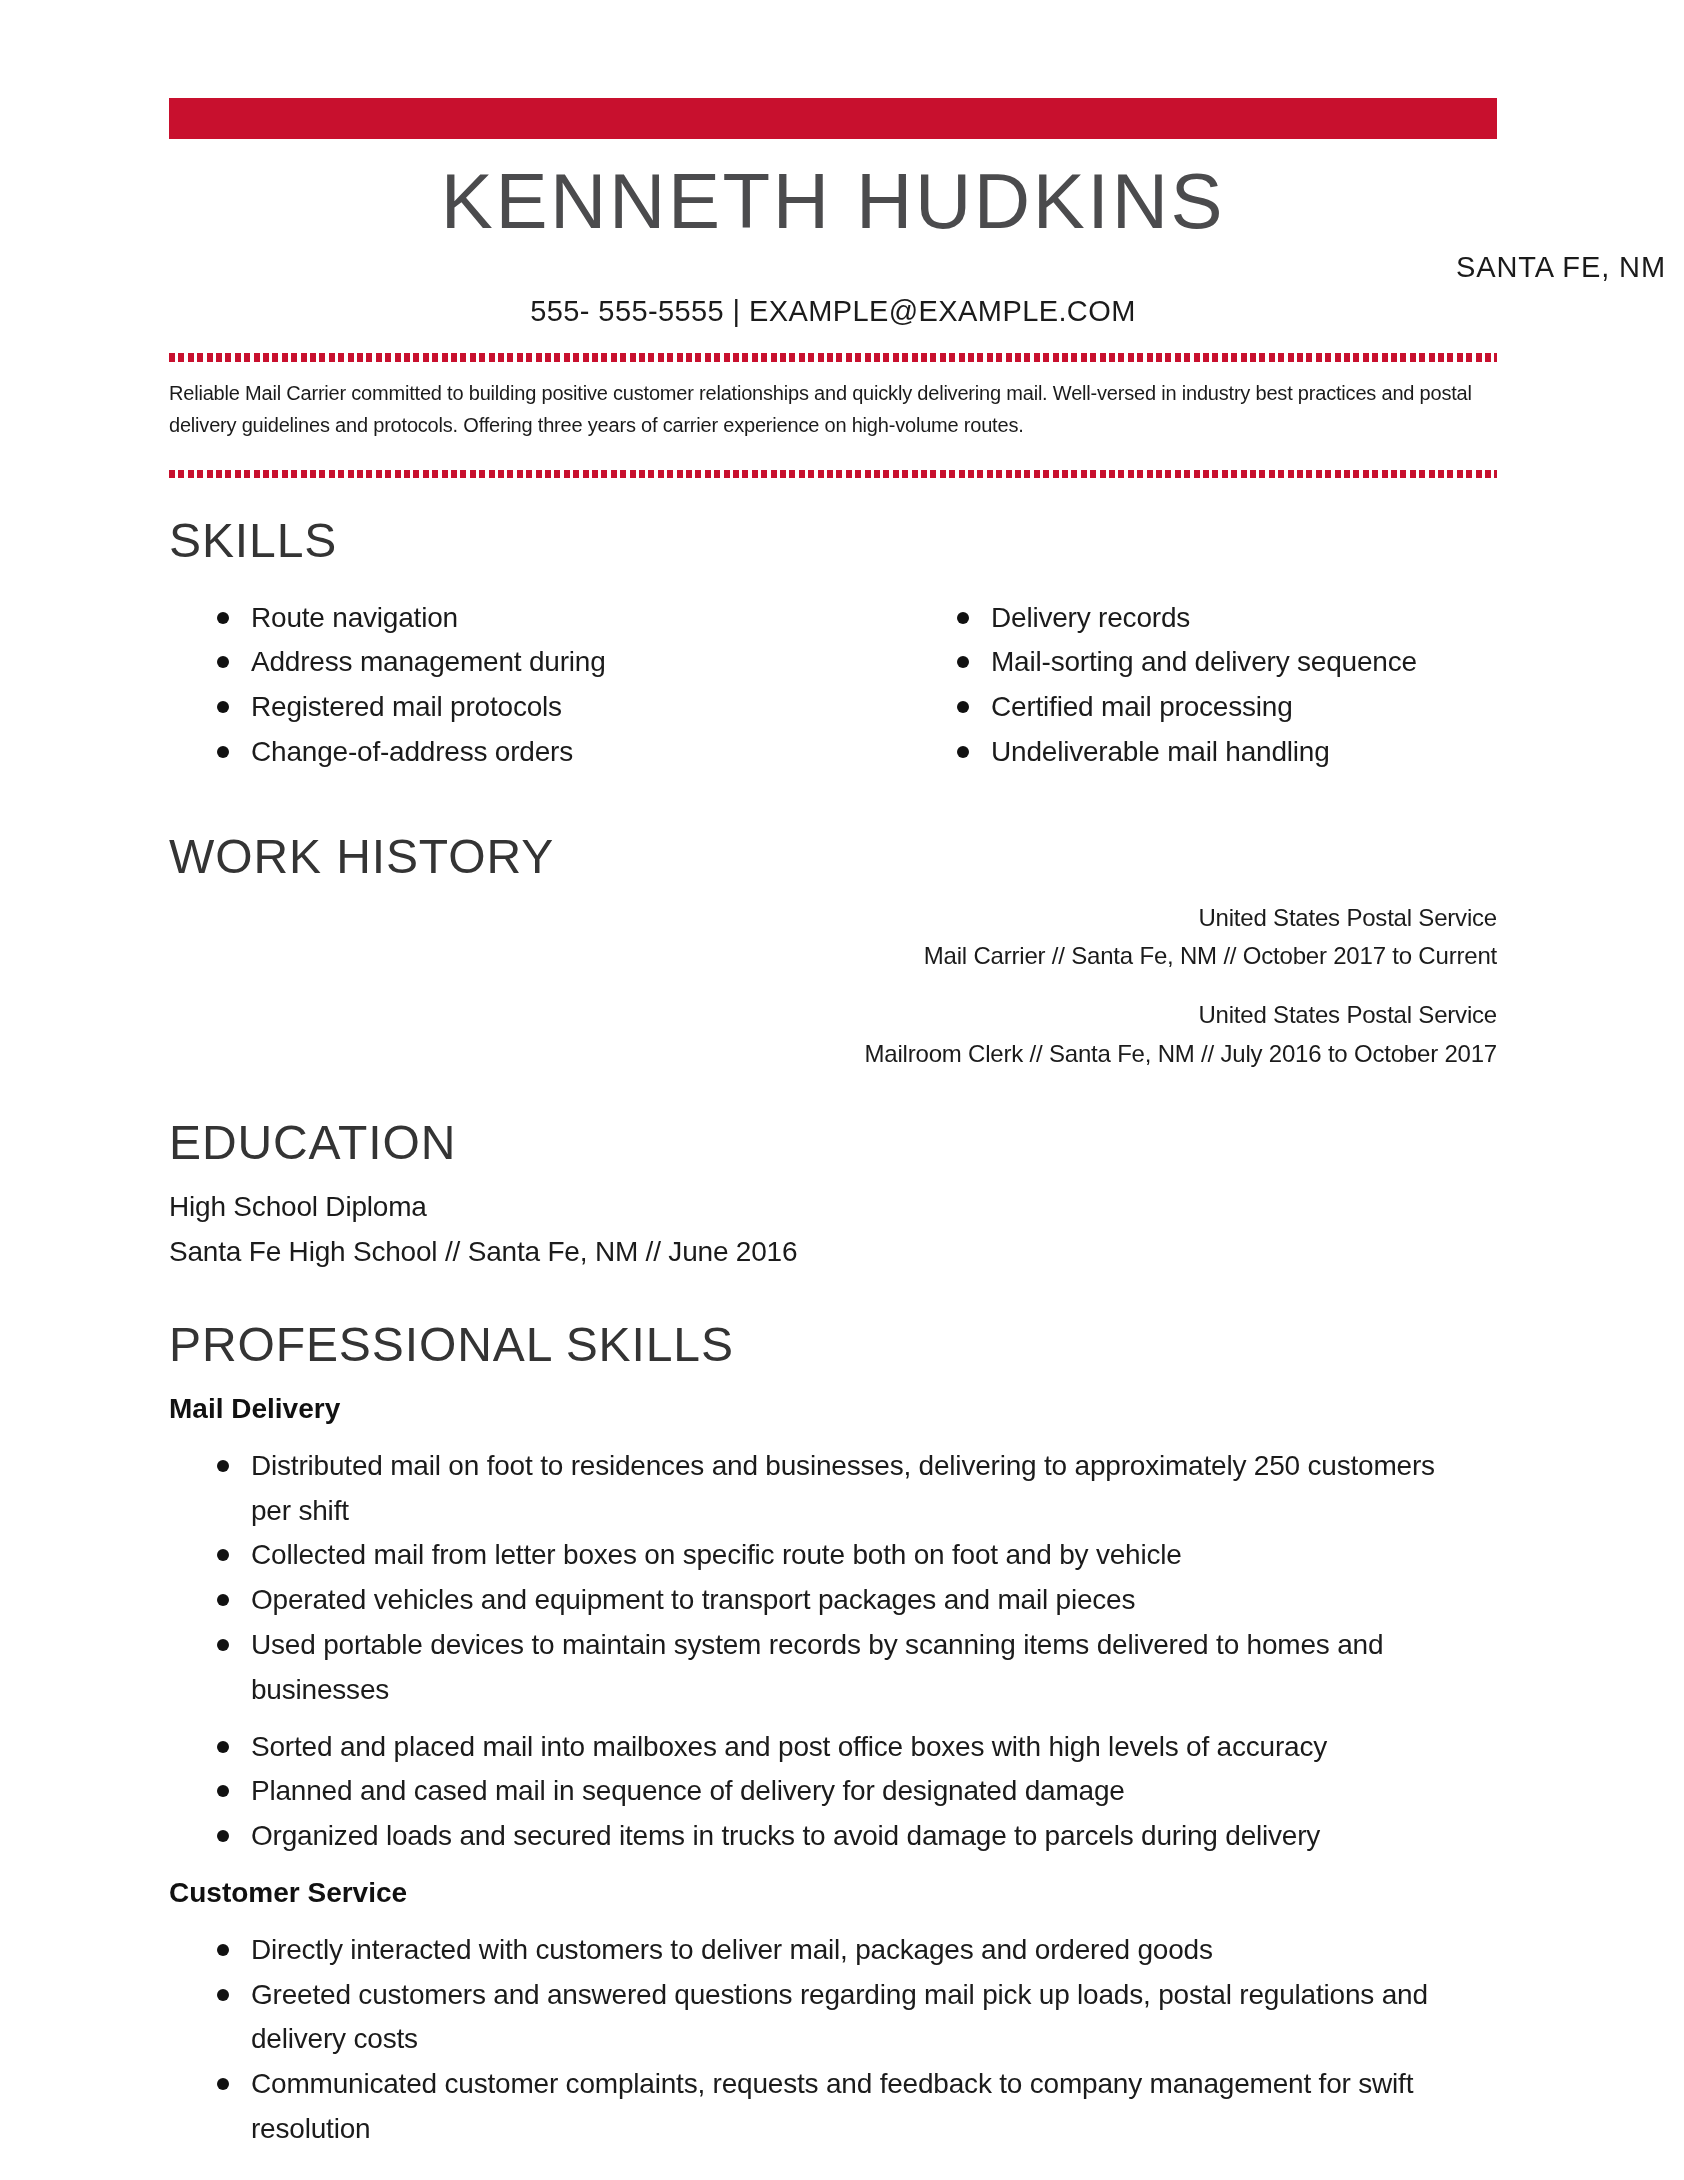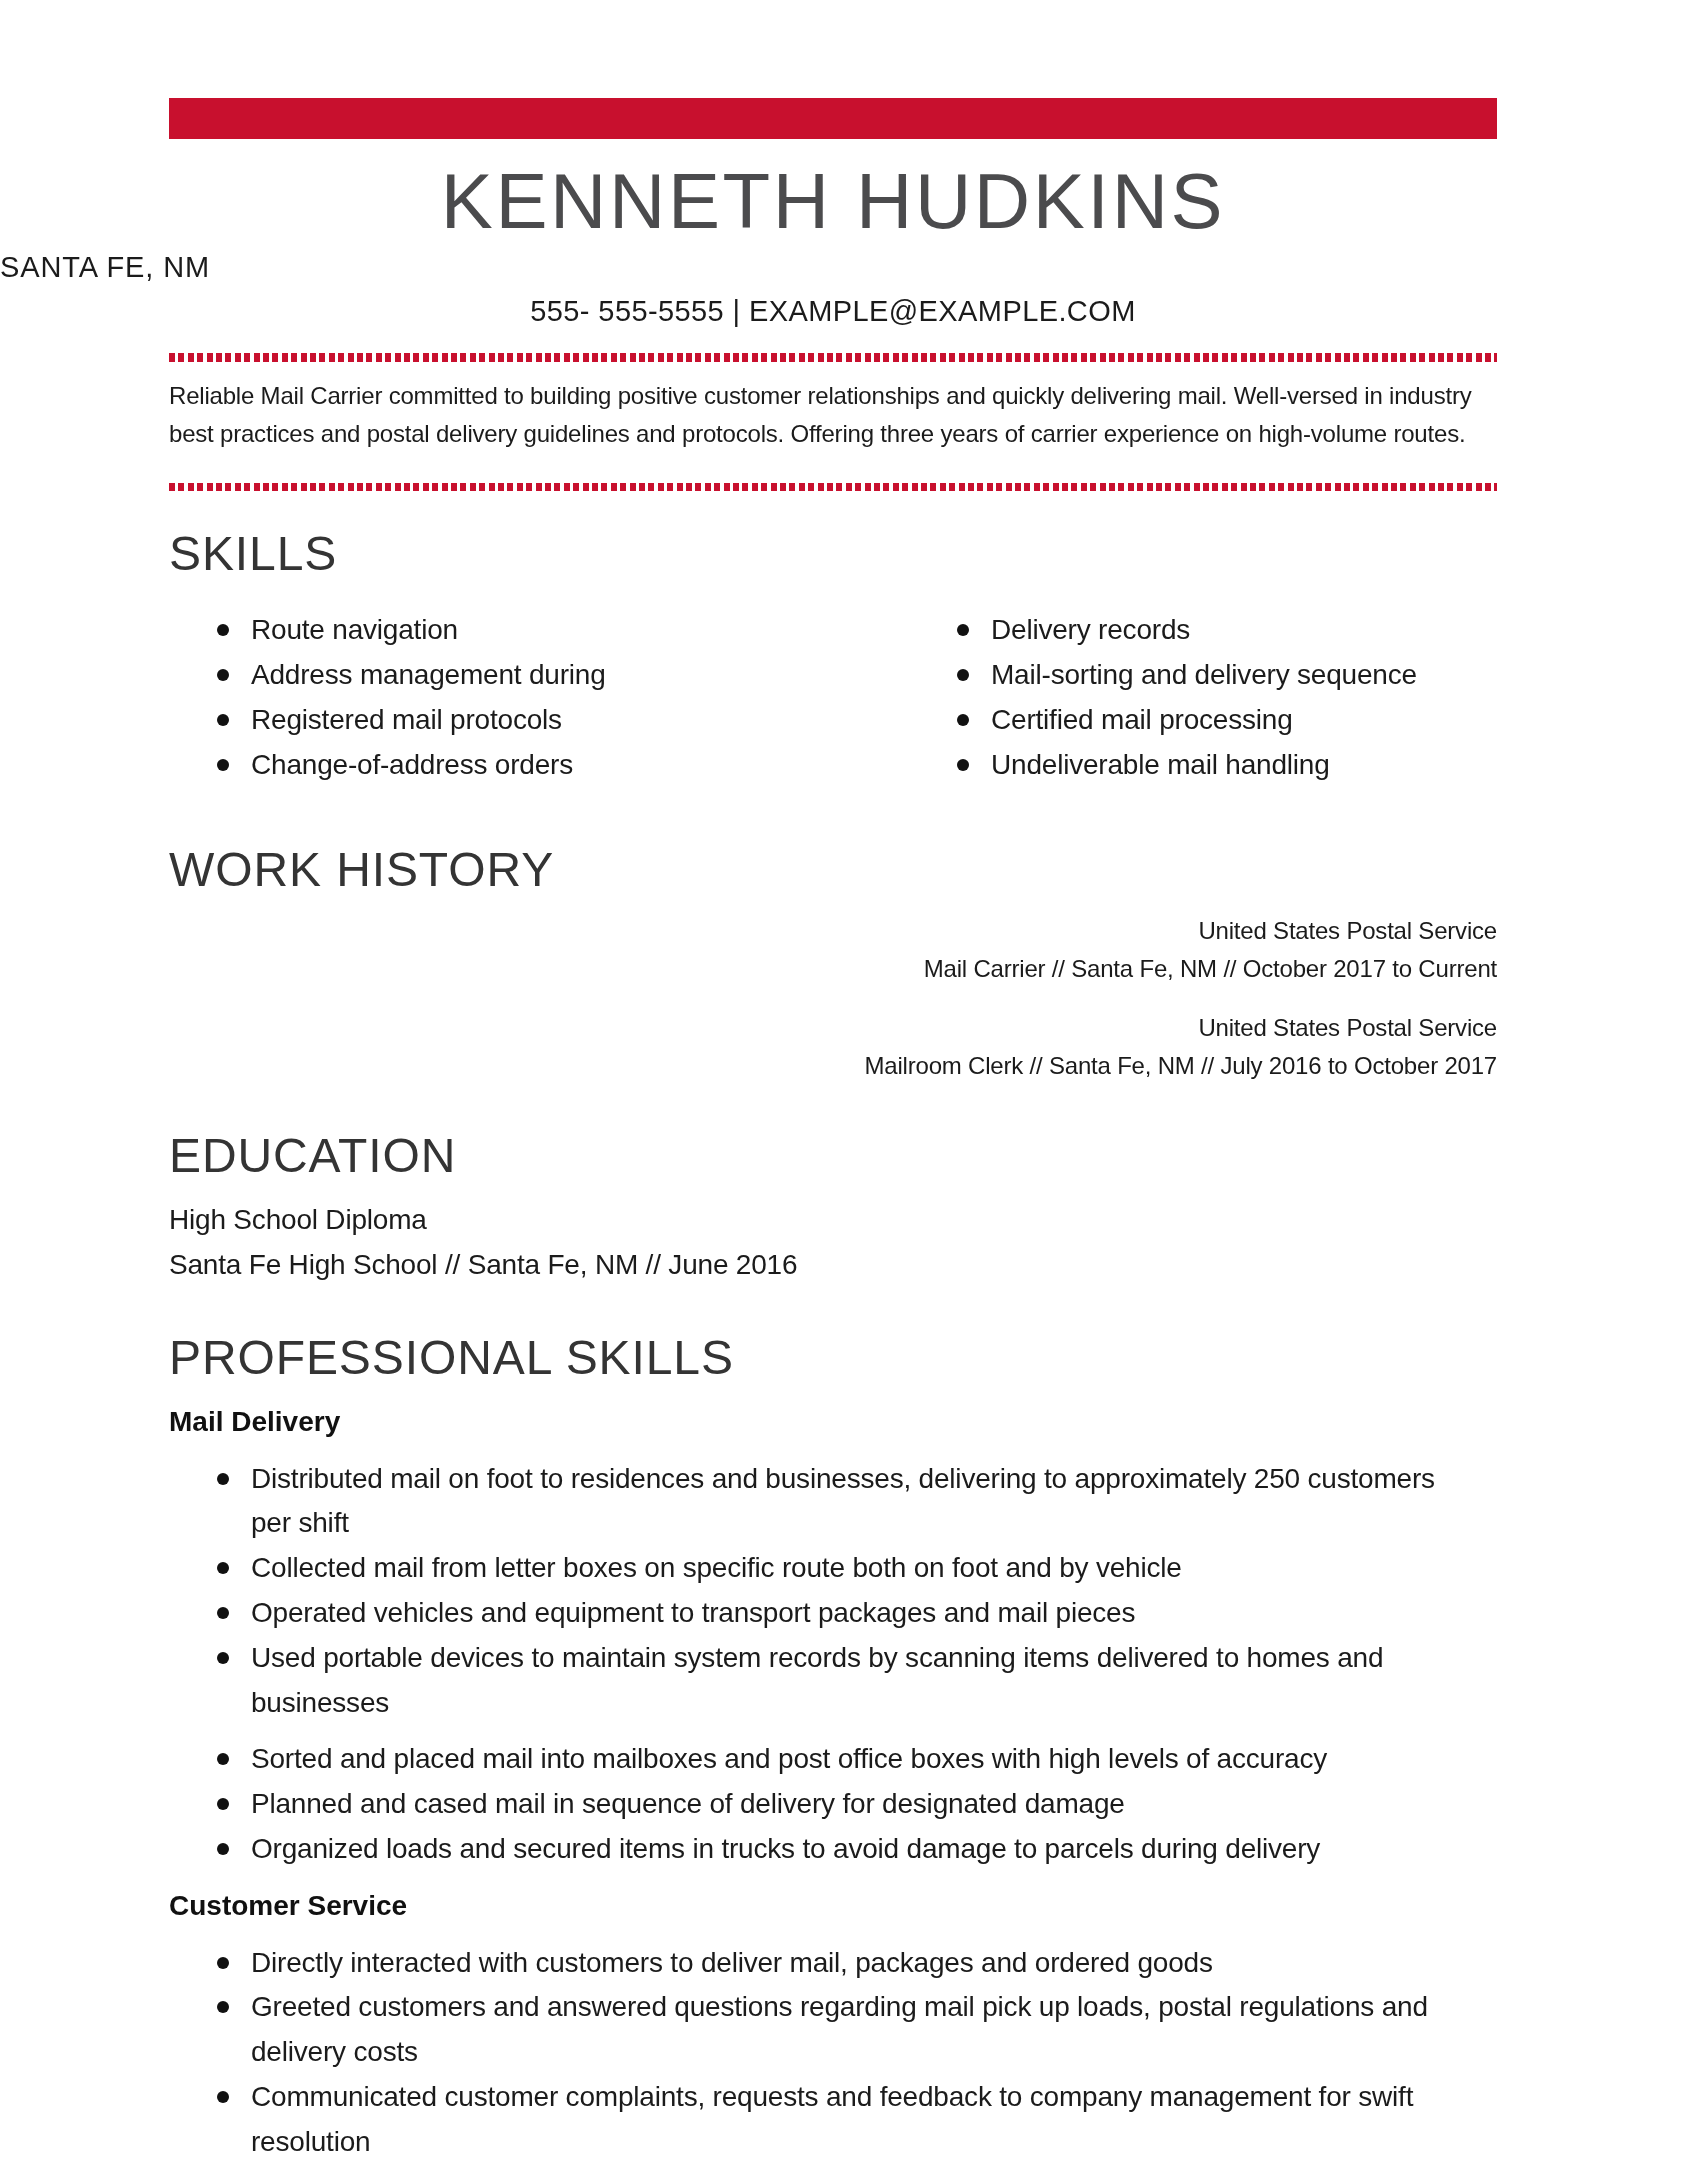--- a/index.html
+++ b/index.html
@@ -28,42 +28,42 @@
     margin: 22px 102px 0 102px;
     text-align: center;
     font-size: 78px;
     line-height: 1.05;
     font-weight: 400;
     letter-spacing: 2.6px;
     color: #4b4b4d;
   }
   .candidate-location {
     margin-top: 8.5px;
-    text-align: left;
+    text-align: right;
     font-size: 29px;
     font-weight: 400;
     letter-spacing: 0.9px;
     color: #1b1b1b;
   }
   .contact-line {
     margin-top: 10.2px;
     text-align: center;
     font-size: 29px;
     font-weight: 400;
     letter-spacing: 0.4px;
     color: #1b1b1b;
   }
   .dotted-divider {
     margin: 25.6px 169px 0 169px;
     height: 8.5px;
     background-image: repeating-linear-gradient(90deg, #c8102e 0px, #c8102e 6px, transparent 6px, transparent 9.4px);
   }
   .summary-text {
     margin: 15.3px 169px 0 169px;
-    font-size: 24px;
+    font-size: 20px;
     line-height: 1.6;
     letter-spacing: -0.2px;
   }
   .divider-2 { margin-top: 29px; }
   section {
     margin: 0 169px;
   }
   h2 {
     font-size: 48px;
     font-weight: 400;

